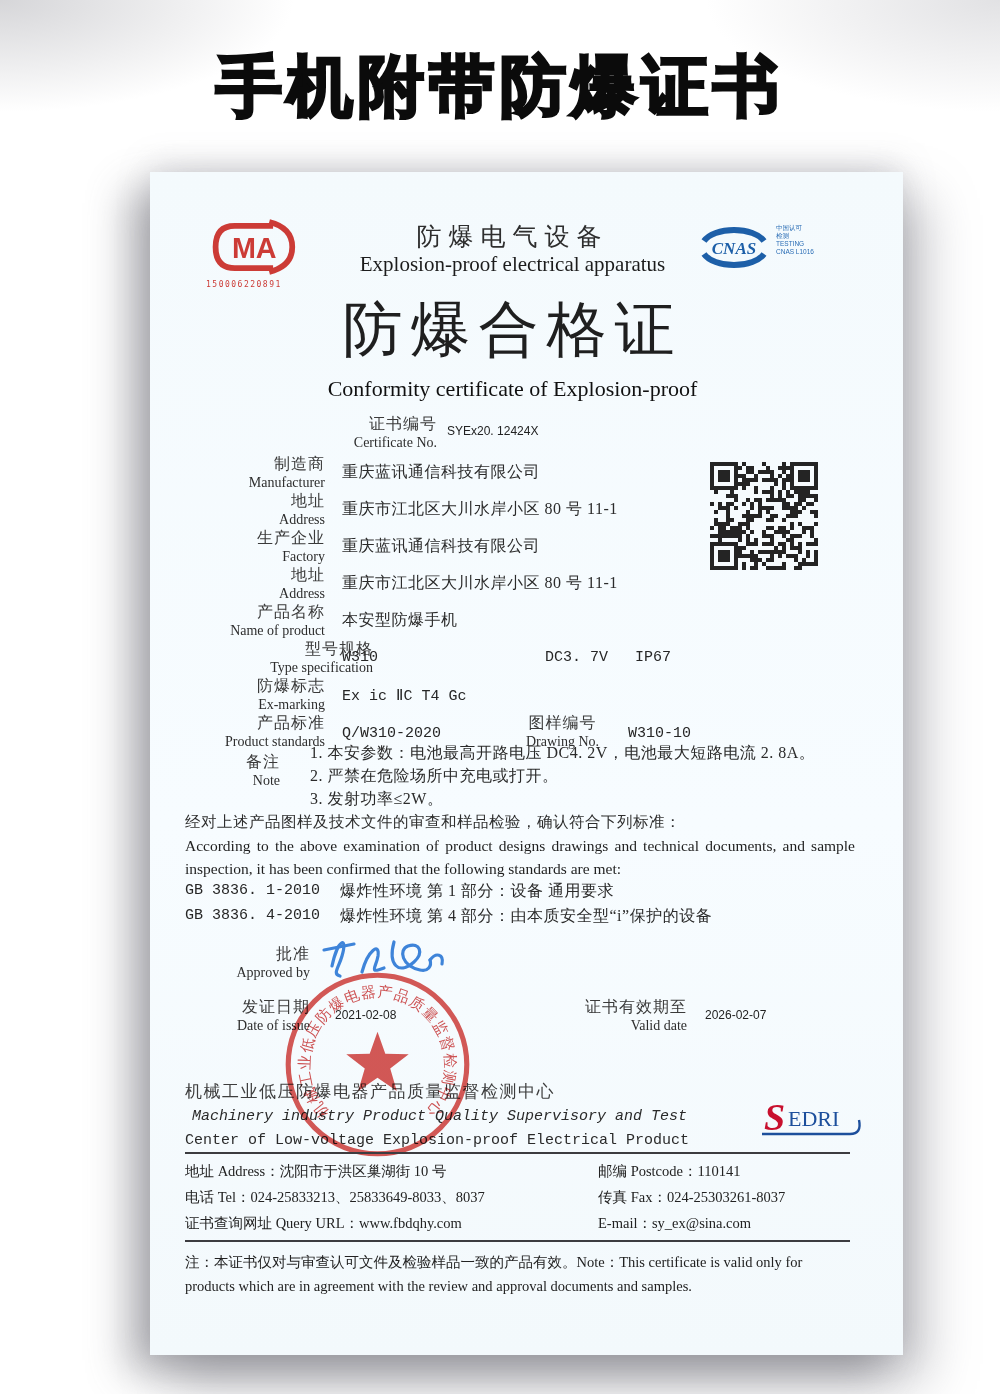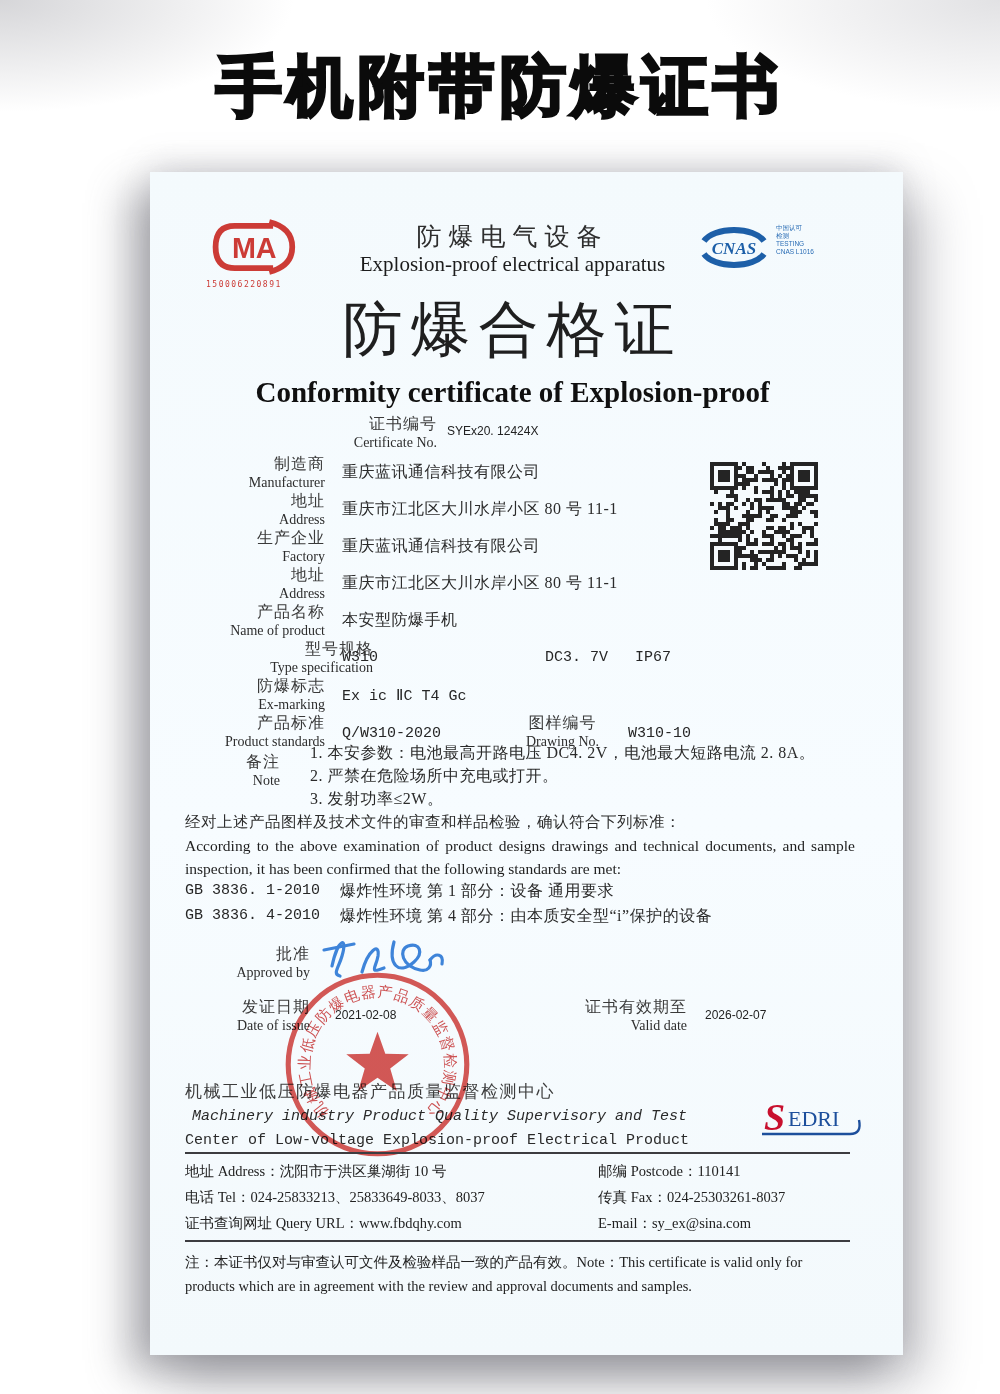--- a/index.html
+++ b/index.html
@@ -19,21 +19,21 @@
   .page{
     position:absolute;left:150px;top:172px;width:753px;height:1183px;
     background:linear-gradient(180deg,#f4fafd 0%,#f7fcff 55%,#f3f9fc 100%);
     box-shadow:-22px 18px 38px rgba(95,95,105,.45), 22px 26px 48px rgba(110,110,120,.40), 0 -6px 30px rgba(140,140,150,.25);
   }
   .abs{position:absolute;}
   .center-line{left:0;right:28px;text-align:center;}
   .hdr-cn{top:48px;font-size:25px;letter-spacing:7px;color:#2e2e2e;}
   .hdr-en{top:80px;font-size:21px;color:#1c1c1c;}
   .title-cn{top:118px;font-size:60px;letter-spacing:8px;color:#1f1f1f;font-weight:500;}
-  .title-en{top:204px;font-size:29px;font-weight:bold;color:#101010;}
+  .title-en{top:204px;font-size:22px;font-weight:normal;color:#101010;}
   .lblblock .cn{display:block;font-size:16px;color:#3a3a3a;letter-spacing:1px;}
   .lblblock .en{display:block;font-size:14px;color:#2d2d2d;margin-top:1px;}
   .lblblock{text-align:right;line-height:18px;}
   .val{font-family:"Liberation Mono", monospace;font-size:15px;color:#262626;}
   .valcjk{font-family:"Liberation Serif", serif;font-size:16px;color:#2b2b2b;letter-spacing:.5px;}
   .mono16{font-family:Liberation Sans, sans-serif;font-size:12px;color:#222;}
   .para-cn{font-size:15.5px;color:#2e2e2e;letter-spacing:.5px;}
   .para-en{font-size:15.5px;color:#1f1f1f;text-align:justify;line-height:23px;}
   .rule{height:2px;background:#3c3c40;}
   .foot{font-size:14.5px;color:#222;}

